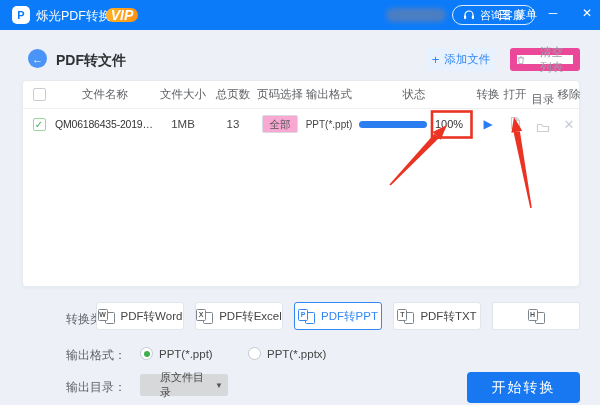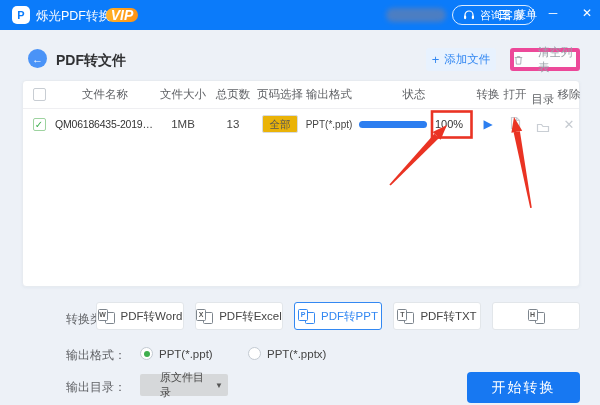--- a/index.html
+++ b/index.html
@@ -17,35 +17,35 @@
   .hamburger { display:flex; flex-direction:column; gap:2.5px; }
   .hamburger span { display:block; width:11px; height:1.6px; background:#fff; }
   .win-min { position:absolute; left:546px; top:6px; width:14px; height:16px; color:#fff; font-size:12px; text-align:center; }
   .win-close { position:absolute; left:580px; top:6px; width:14px; height:16px; color:#fff; font-size:12px; text-align:center; }
 
   
   .back-btn { position:absolute; left:28px; top:49px; width:19px; height:19px; border-radius:50%; background:#4a93f7; color:#fff; font-size:11px; display:flex; align-items:center; justify-content:center; }
   .page-title { position:absolute; left:56px; top:52px; font-size:14px; font-weight:bold; color:#303133; }
   .btn-add { position:absolute; left:426px; top:48px; width:70px; height:23px; background:#e8f2fe; border-radius:3px; display:flex; align-items:center; justify-content:center; gap:5px; color:#3388f2; font-size:11.5px; }
   .btn-add .plus { font-size:13px; line-height:1; }
-  .btn-clear { position:absolute; left:510px; top:48px; width:70px; height:23px; background:#fdfdfe; border:4px solid #ec4899; border-radius:3px; display:flex; align-items:center; justify-content:center; gap:15px; color:#9aa0a8; font-size:11.5px; }
+  .btn-clear { position:absolute; left:510px; top:48px; width:70px; height:23px; background:#fdfdfe; border:7px solid #ec4899; border-radius:3px; display:flex; align-items:center; justify-content:center; gap:15px; color:#9aa0a8; font-size:11.5px; }
 
   
   .card { position:absolute; left:22px; top:80px; width:558px; height:207px; background:#fff; border:1px solid #e7ebf0; border-radius:4px; box-shadow:0 1px 3px rgba(120,140,170,.08); }
   .thead { display:flex; align-items:center; height:28px; border-bottom:1px solid #efeff2; }
   .trow { display:flex; align-items:center; height:30px; }
   .cell { flex:none; text-align:center; font-size:11.5px; color:#606266; white-space:nowrap; }
   .trow .cell { color:#444; }
   .c-check{width:32px;} .c-name{width:100px;} .c-size{width:56px;} .c-pages{width:44px;}
   .c-range{width:50px;} .c-format{width:48px;} .c-status{width:122px;} .c-conv{width:26px;}
   .c-open{width:28px;} .c-dir{width:28px;margin-top:10px;} .c-rem{width:24px;}
   .trow .c-name { text-align:left; font-size:10.5px; letter-spacing:-.2px; color:#333; overflow:hidden; text-overflow:ellipsis; }
   .checkbox { display:inline-block; width:13px; height:13px; border:1px solid #c8cdd3; border-radius:2px; background:#fff; vertical-align:middle; }
   .checkbox.checked { border-color:#9ed3a0; color:#3faf4e; font-size:10px; font-weight:bold; line-height:12px; text-align:center; }
-  .range-btn { display:inline-block; width:36px; height:18px; line-height:16px; border:1px solid #d8dbe0; border-radius:2px; font-size:10.5px; color:#555; background:#eab308; }
+  .range-btn { display:inline-block; width:36px; height:18px; line-height:16px; border:1px solid #d8dbe0; border-radius:2px; font-size:10.5px; color:#555; background:#f9a8d4; }
   .trow .c-format { font-size:10px; }
   .status-wrap { display:flex; align-items:center; padding-left:6px; }
   .pbar { width:68px; height:7px; border-radius:4px; background:#2c7ef0; }
   .ptext { margin-left:8px; font-size:11px; color:#333; }
   .play { color:#2c7ef0; font-size:12px; }
   .row-x { color:#c6cbd1; font-size:13px; }
 
   
   .annot { position:absolute; left:0; top:0; width:600px; height:405px; pointer-events:none; z-index:50; }
 

